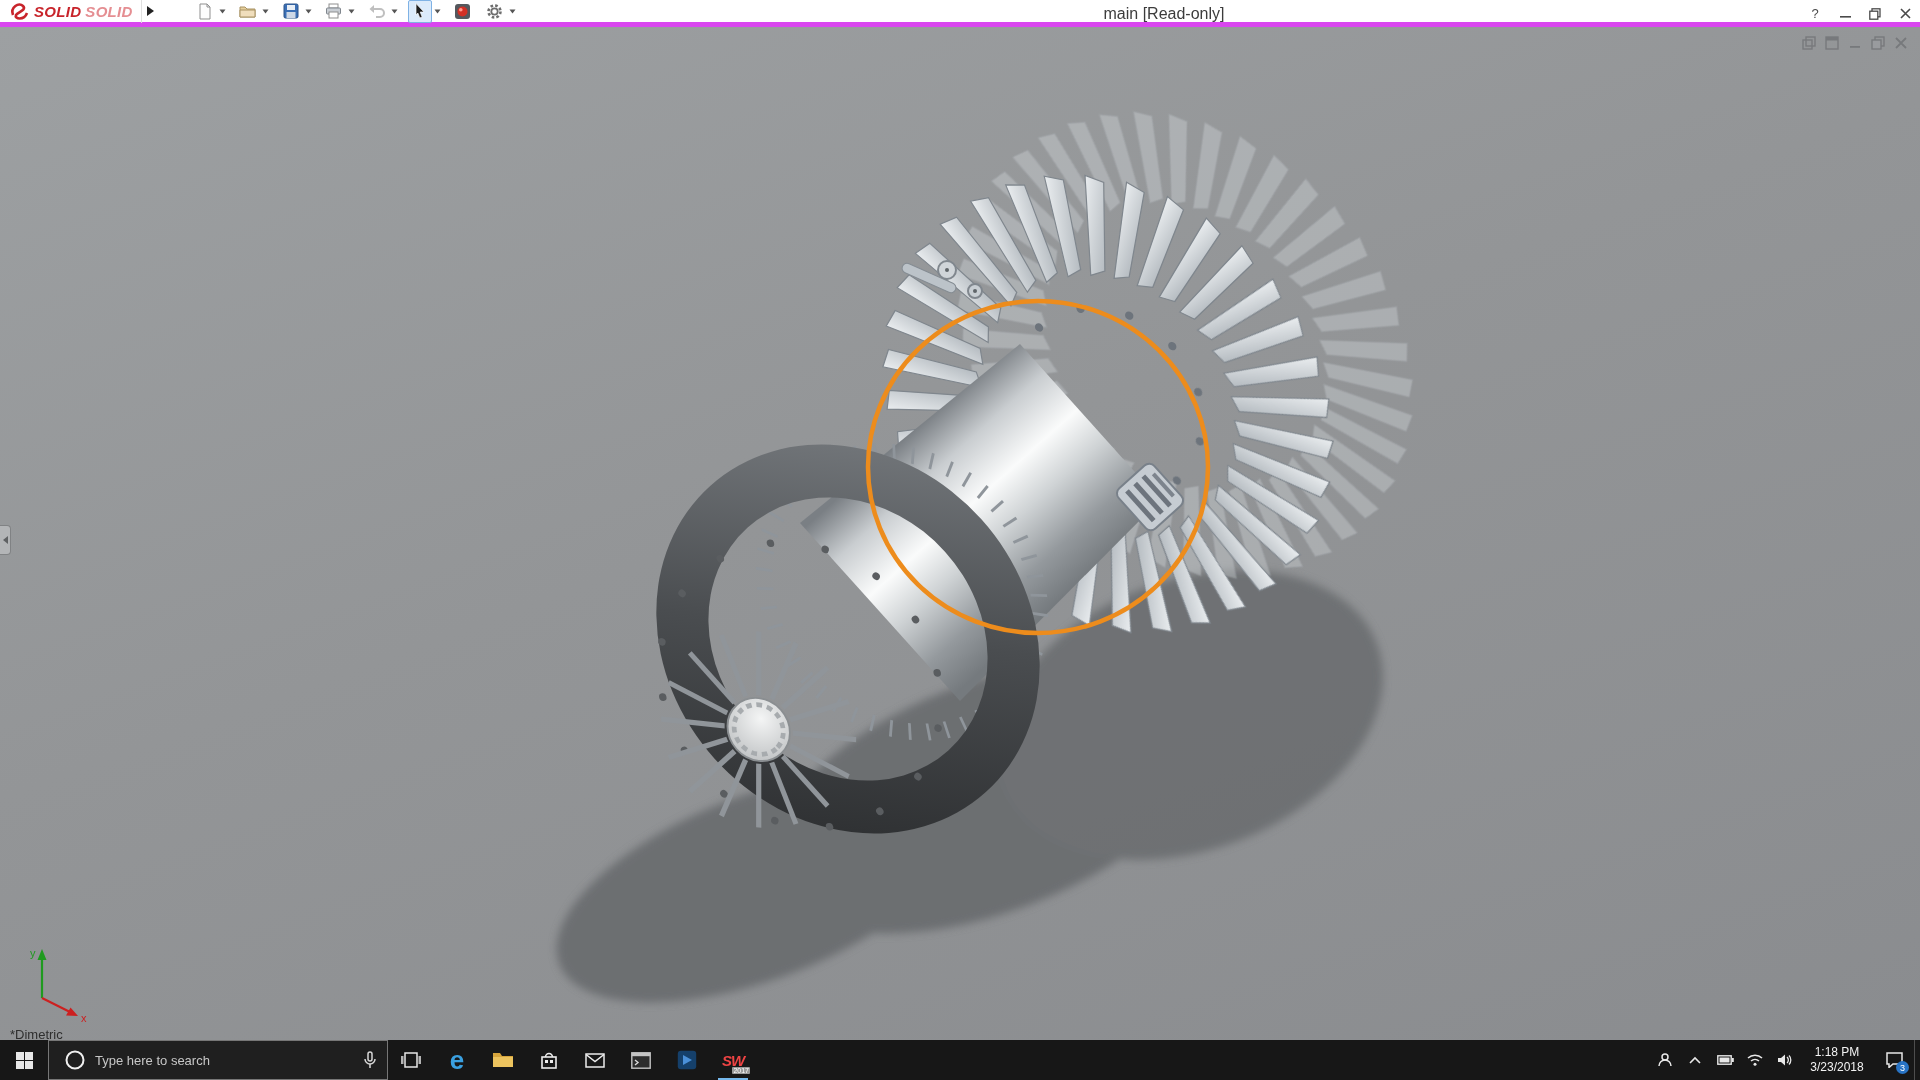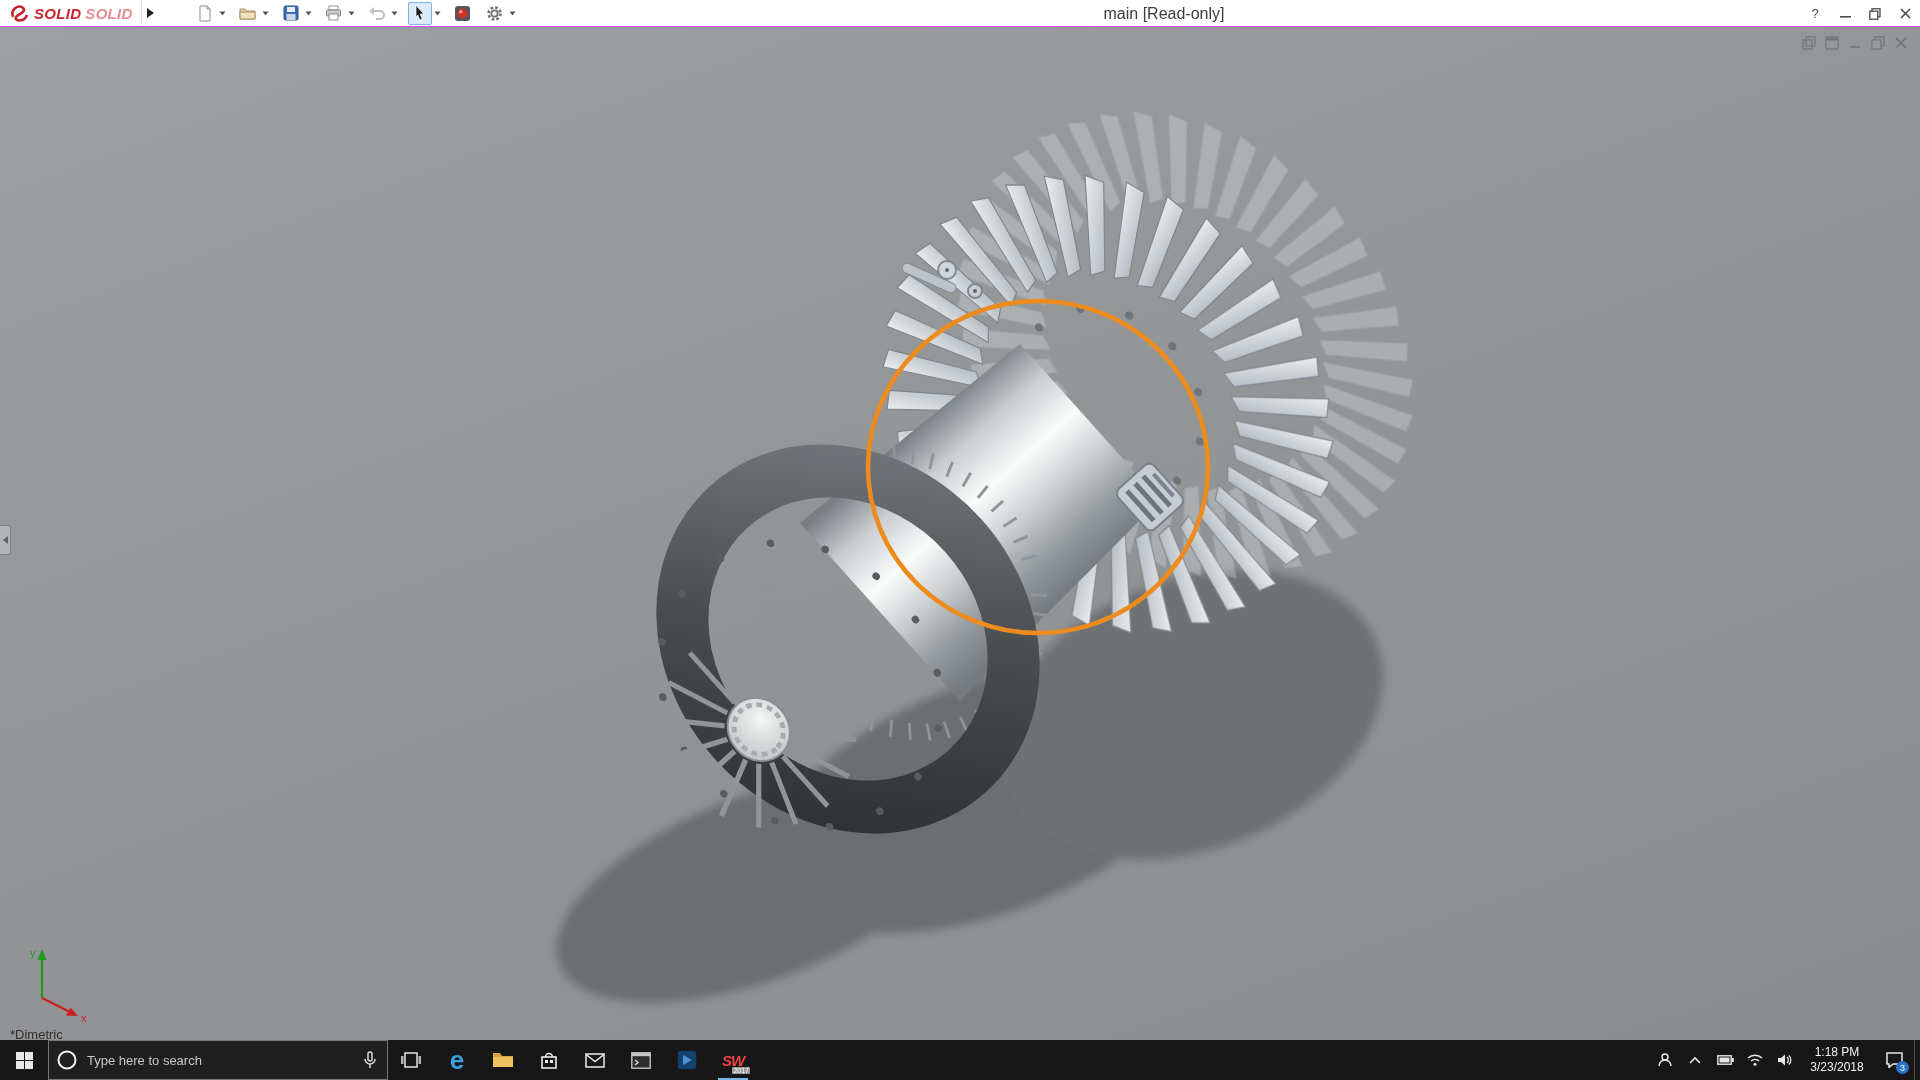--- a/index.html
+++ b/index.html
@@ -1,20 +1,20 @@
 <!DOCTYPE html>
 <html><head>
 <meta charset="utf-8">
 <style>
   *{margin:0;padding:0;box-sizing:border-box}
   html,body{width:1920px;height:1080px;overflow:hidden;font-family:"Liberation Sans",sans-serif;background:#000}
   button{background:none;border:none;font-family:inherit;cursor:default}
 
   
-  #titlebar{position:relative;height:27px;background:#ffffff;border-bottom:1px solid #d946ef;display:flex;align-items:center}
+  #titlebar{position:relative;height:27px;background:#ffffff;border-bottom:5px solid #d946ef;display:flex;align-items:center}
   .tb-logo{display:flex;align-items:center;gap:4px;padding:0 8px;height:100%}
   .logo-solid{font-weight:bold;font-style:italic;font-size:15px;color:#c8242b;letter-spacing:.3px}
   .logo-works{font-weight:bold;font-style:italic;font-size:15px;color:#e58e92;letter-spacing:.3px}
   .tb-flyout{width:18px;height:24px;display:flex;align-items:center;justify-content:center;border-left:1px solid #e0e0e0}
   .tb-tools{display:flex;align-items:center;margin-left:34px;gap:2px}
   .tgrp{display:flex;align-items:center;margin-right:6px}
   .tbtn{width:24px;height:23px;display:flex;align-items:center;justify-content:center}
   .tbtn.active{background:#dcebfb;border:1px solid #7fb2e5;border-radius:2px}
   .caret{width:11px;height:23px;display:flex;align-items:center;justify-content:center}
   .tb-title{position:absolute;left:1164px;top:0;height:27px;transform:translateX(-50%);display:flex;align-items:center;font-size:16px;color:#3c3c3c;white-space:nowrap}
@@ -28,21 +28,21 @@
   .doc-controls svg{display:block}
   .view-label{position:absolute;left:10px;bottom:-2px;font-size:13px;color:#2e2e2e}
   .triad{position:absolute;left:12px;bottom:16px}
   .edge-tab{position:absolute;left:0;top:498px;width:11px;height:30px;background:#b3b5b7;border:1px solid #808284;border-left:none;border-radius:0 4px 4px 0;display:flex;align-items:center;justify-content:center}
   .edge-tab i{width:0;height:0;border-top:4px solid transparent;border-bottom:4px solid transparent;border-right:5px solid #5f6163}
 
   
   #taskbar{height:40px;background:#171717;display:flex;align-items:stretch;color:#e9e9e9}
   .tk-btn{width:46px;display:flex;align-items:center;justify-content:center;position:relative}
   .tk-btn.start{width:48px}
-  .tk-search{width:340px;display:flex;align-items:center;gap:9px;background:#1f1f1f;border:1px solid #767676;padding:0 10px 0 7px;margin:0}
+  .tk-search{width:340px;display:flex;align-items:center;gap:9px;background:#1f1f1f;border:1px solid #767676;padding:0 10px 0 15px;margin:0}
   .tk-search input{flex:1;background:transparent;border:none;outline:none;color:#cfcfcf;font-size:13px}
   .tk-search input::placeholder{color:#c7c7c7}
   .tk-spacer{flex:1}
   .tray{display:flex;align-items:center;gap:4px;padding-right:2px}
   .tray .tk-ico{width:26px;height:40px;display:flex;align-items:center;justify-content:center}
   .clock{width:74px;display:flex;flex-direction:column;align-items:center;justify-content:center;font-size:12px;line-height:15px;color:#f2f2f2}
   .action{position:relative;width:40px;display:flex;align-items:center;justify-content:center}
   .action .badge{position:absolute;right:5px;bottom:6px;min-width:13px;height:13px;border-radius:7px;background:#2873c4;color:#fff;font-size:9px;display:flex;align-items:center;justify-content:center;padding:0 2px}
   .show-desktop{width:6px;border-left:1px solid #4d4d4d}
   .running::after{content:"";position:absolute;left:8px;right:8px;bottom:0;height:2px;background:#76b9ed}

